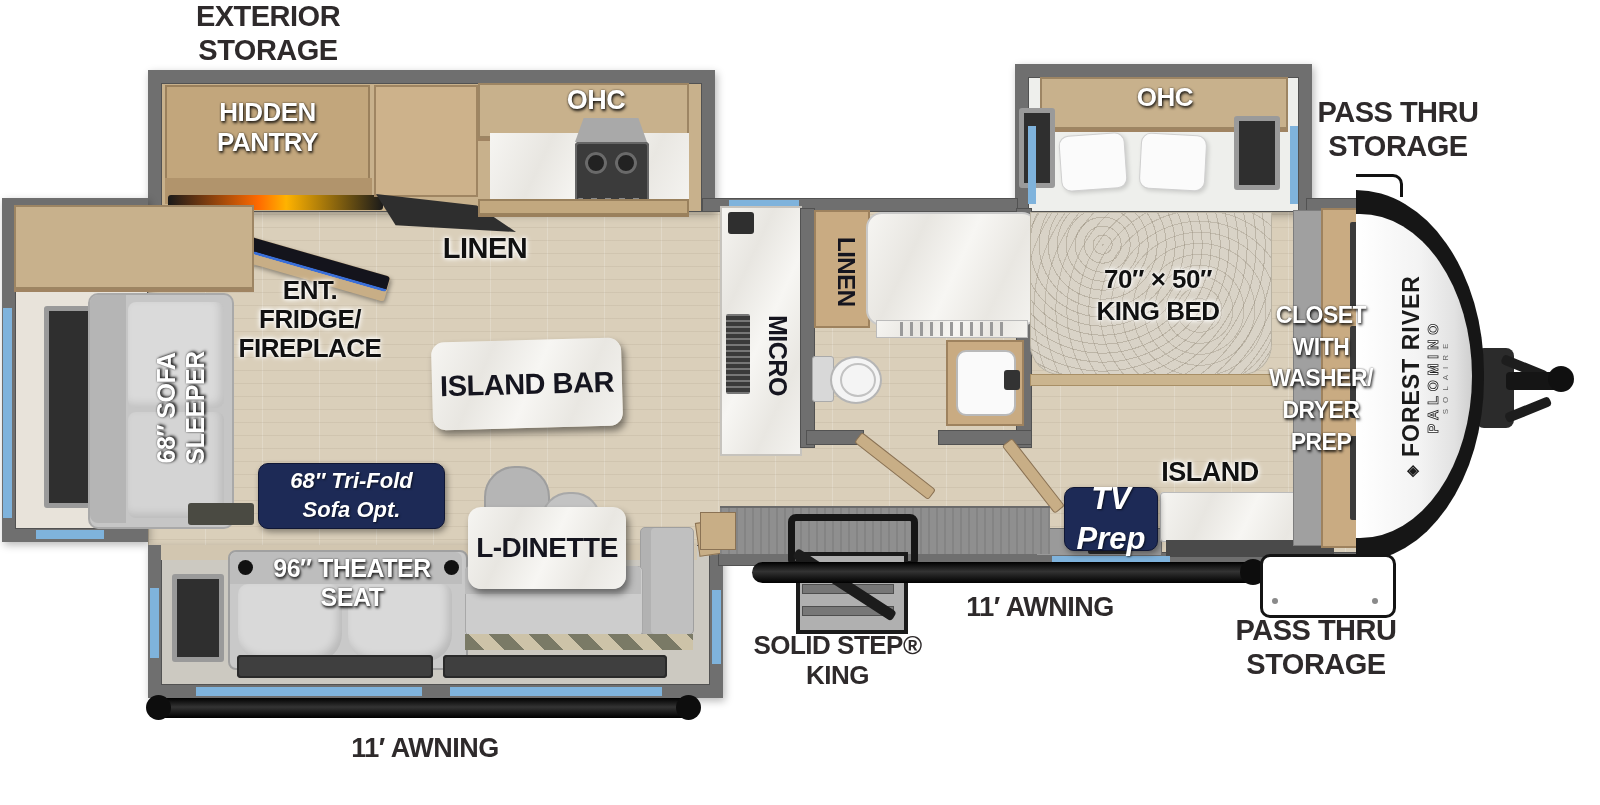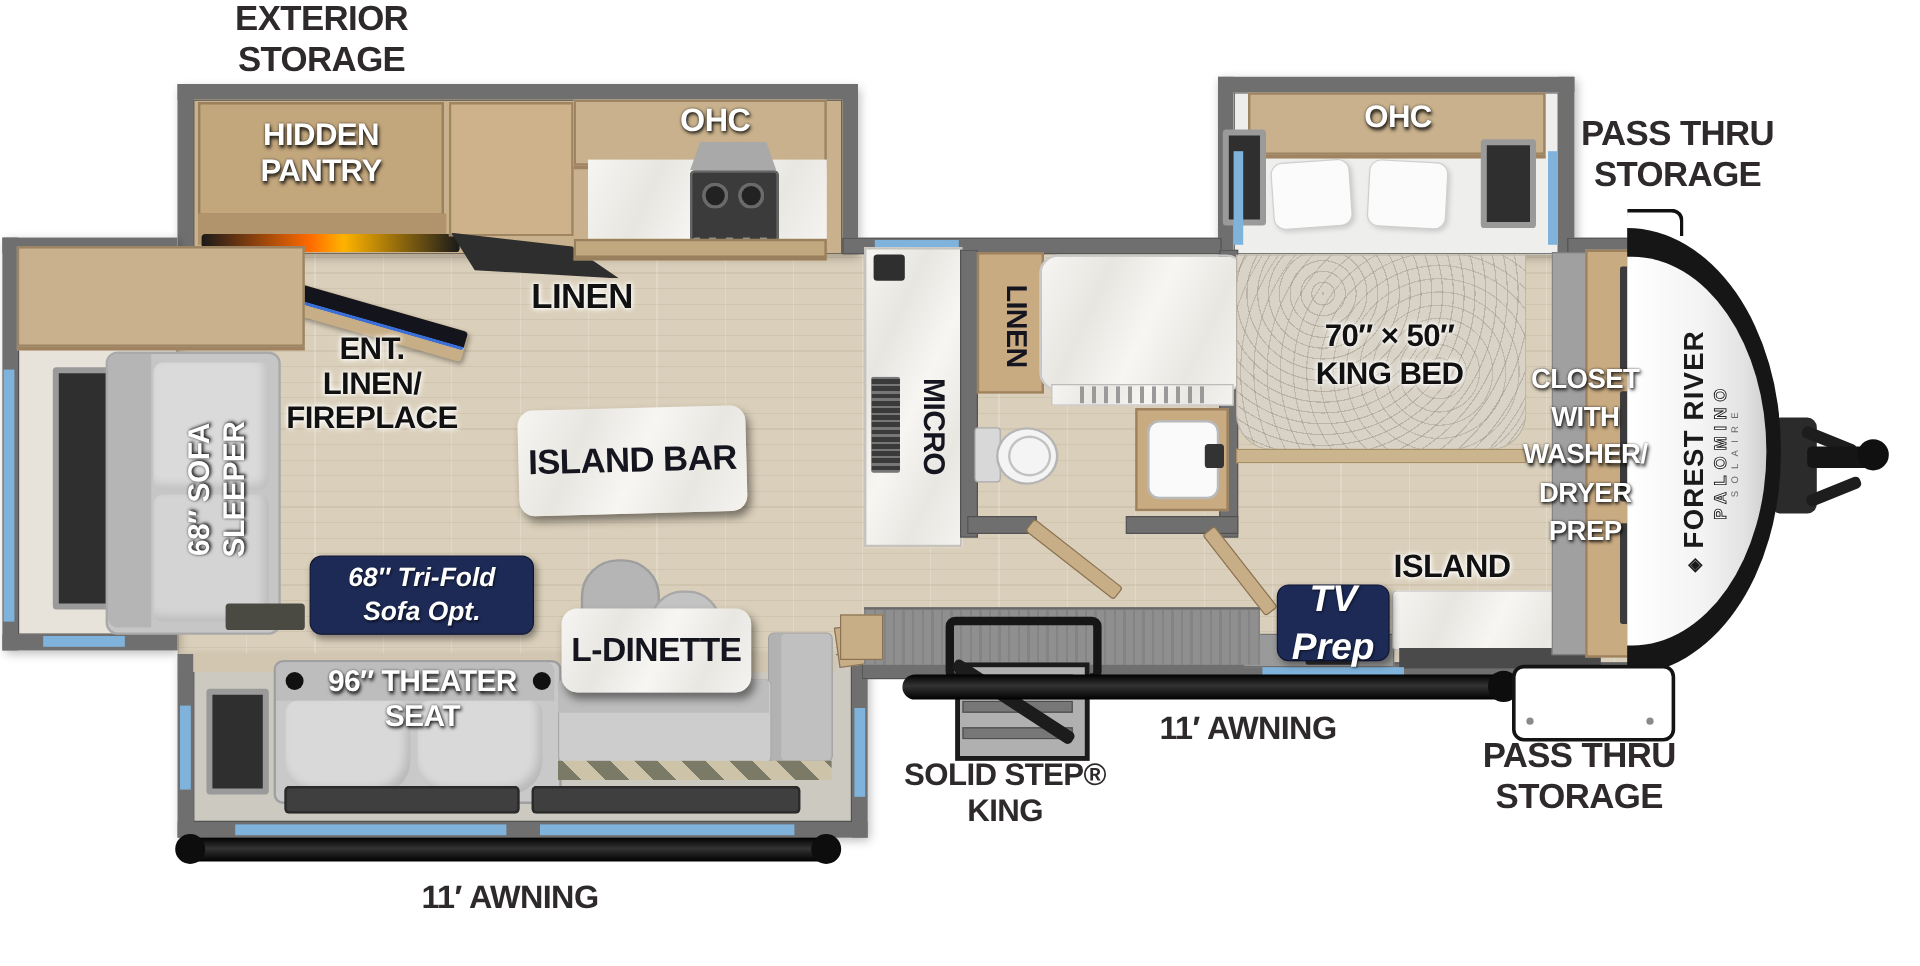--- a/index.html
+++ b/index.html
@@ -67,21 +67,21 @@
   <div class="abs" style="left:585px;top:152px;width:22px;height:22px;border-radius:50%;background:#222;box-shadow:inset 0 0 0 3px #6a6a6a;"></div>
   <div class="abs" style="left:615px;top:152px;width:22px;height:22px;border-radius:50%;background:#222;box-shadow:inset 0 0 0 3px #6a6a6a;"></div>
   <div class="abs" style="left:577px;top:198px;width:70px;height:7px;border-radius:3px;background:repeating-linear-gradient(90deg,#8a8a8a 0 6px,transparent 6px 14px);"></div>
   <div class="lbl lblw" style="left:556px;top:85px;width:80px;font-size:27px;">OHC</div>
   <div class="abs cab" style="left:478px;top:199px;width:211px;height:16px;background:#c2a87f;border-bottom:2px solid #9a7f5c;"></div>
 
   <div class="lbl glow" style="left:423px;top:232px;width:124px;font-size:29px;">LINEN</div>
   <div class="abs" style="left:165px;top:212px;width:235px;height:26px;background:#c8ae86;border-radius:3px;transform:rotate(16deg);transform-origin:left top;box-shadow:2px 2px 4px rgba(0,0,0,.35);"></div>
   <div class="abs" style="left:171px;top:214px;width:228px;height:13px;background:#14141c;border-bottom:3px solid #3a6fd8;border-radius:3px;transform:rotate(16deg);transform-origin:left top;"></div>
   <div class="lbl glow" style="left:225px;top:276px;width:170px;font-size:26px;line-height:1.12;">ENT.
-LINEN/
+FRIDGE/
 FIREPLACE</div>
 
   <div class="abs cab" style="left:14px;top:205px;width:240px;height:84px;border-bottom:3px solid var(--cabinet-dark);"></div>
   <div class="abs win" style="left:44px;top:306px;width:40px;height:192px;"></div>
   <div class="abs" style="left:88px;top:293px;width:142px;height:232px;background:#c6c6c6;border:2px solid #a9a9a9;border-radius:10px;"></div>
   <div class="abs" style="left:90px;top:295px;width:36px;height:228px;background:#b5b5b5;border-radius:8px 0 0 8px;"></div>
   <div class="abs" style="left:128px;top:302px;width:96px;height:106px;background:#dadada;border-radius:8px;box-shadow:inset -4px -4px 8px rgba(0,0,0,.12);"></div>
   <div class="abs" style="left:128px;top:412px;width:96px;height:106px;background:#d4d4d4;border-radius:8px;box-shadow:inset -4px -4px 8px rgba(0,0,0,.12);"></div>
   <div class="abs" style="left:188px;top:503px;width:66px;height:22px;background:#4a4a42;border-radius:3px;"></div>
   <div class="lbl lblw" style="left:105px;top:380px;width:150px;height:56px;font-size:25px;transform:rotate(-90deg);">68″ SOFA
@@ -154,21 +154,21 @@
   <div class="mlabel marble" style="left:432px;top:340px;width:190px;height:88px;font-size:29px;transform:rotate(-1.5deg);">
     <span>ISLAND BAR</span>
   </div>
 
   <div class="abs" style="left:484px;top:466px;width:62px;height:50px;background:#b5b5b5;border:2px solid #9e9e9e;border-radius:31px 31px 10px 10px;"></div>
   <div class="abs" style="left:541px;top:492px;width:56px;height:44px;background:#c3c3c3;border:2px solid #a8a8a8;border-radius:28px 28px 9px 9px;"></div>
 
   <div class="badge" style="left:258px;top:463px;width:185px;height:64px;font-size:22px;">68″ Tri-Fold
 Sofa Opt.</div>
 
-  <div class="mlabel marble" style="left:468px;top:507px;width:158px;height:70px;font-size:28px;z-index:5;align-items:center;">
+  <div class="mlabel marble" style="left:468px;top:507px;width:158px;height:82px;font-size:28px;z-index:5;align-items:center;">
     <span>L-DINETTE</span>
   </div>
 
   <div class="abs" style="left:161px;top:545px;width:536px;height:15px;background:#d2c6b0;"></div>
   <div class="abs win" style="left:172px;top:574px;width:42px;height:78px;"></div>
 
   <div class="abs" style="left:228px;top:550px;width:236px;height:116px;background:#c9c9c9;border:2px solid #a0a0a0;border-radius:8px;"></div>
   <div class="abs" style="left:230px;top:552px;width:232px;height:32px;background:#bdbdbd;border-radius:7px 7px 0 0;"></div>
   <div class="abs" style="left:238px;top:584px;width:104px;height:78px;background:#d9d9d9;border-radius:10px 10px 28px 28px;box-shadow:inset -4px -5px 8px rgba(0,0,0,.15);"></div>
   <div class="abs" style="left:348px;top:584px;width:104px;height:78px;background:#d9d9d9;border-radius:10px 10px 28px 28px;box-shadow:inset -4px -5px 8px rgba(0,0,0,.15);"></div>

